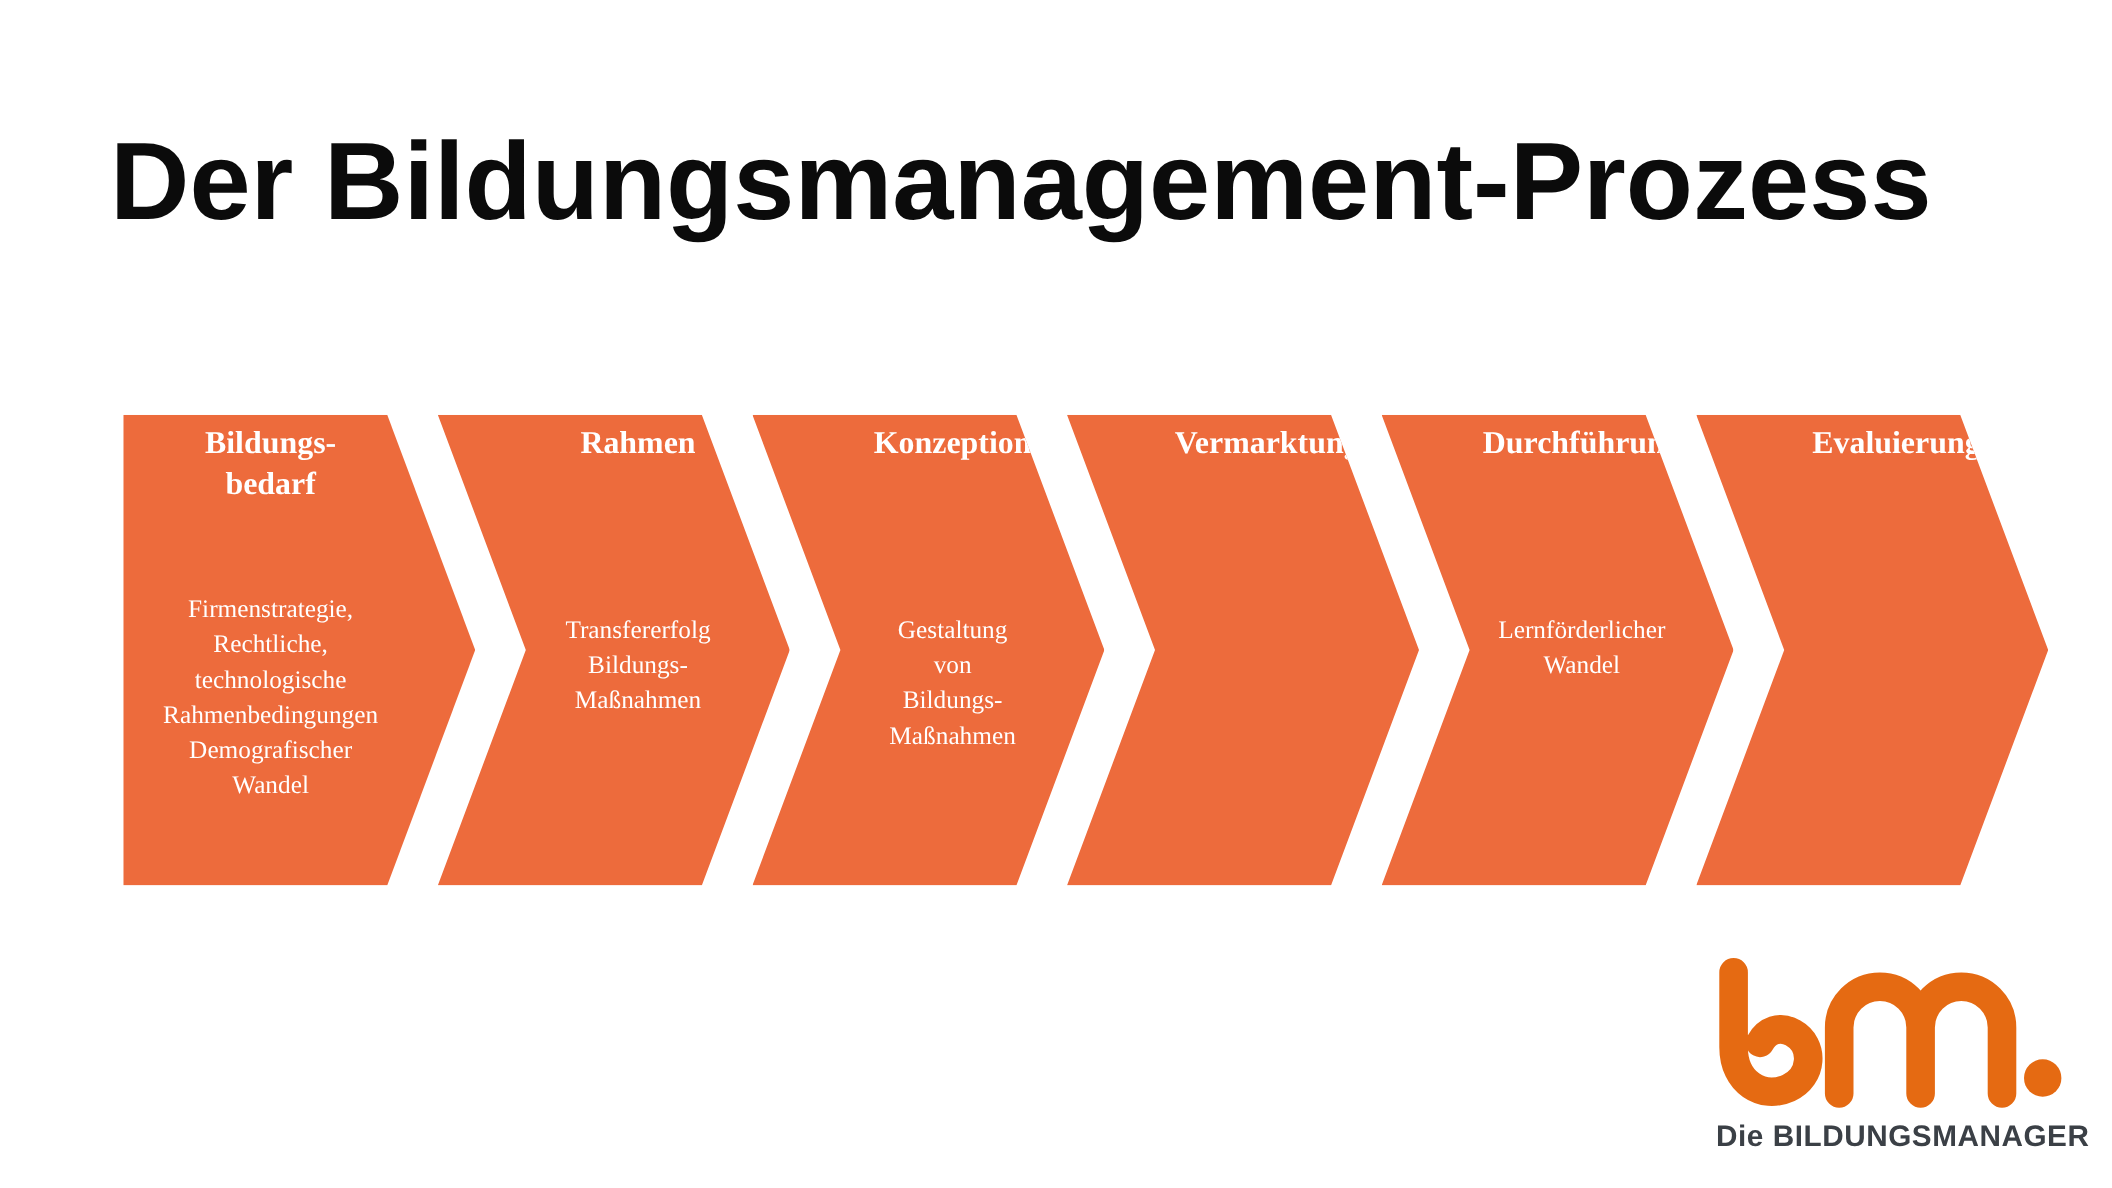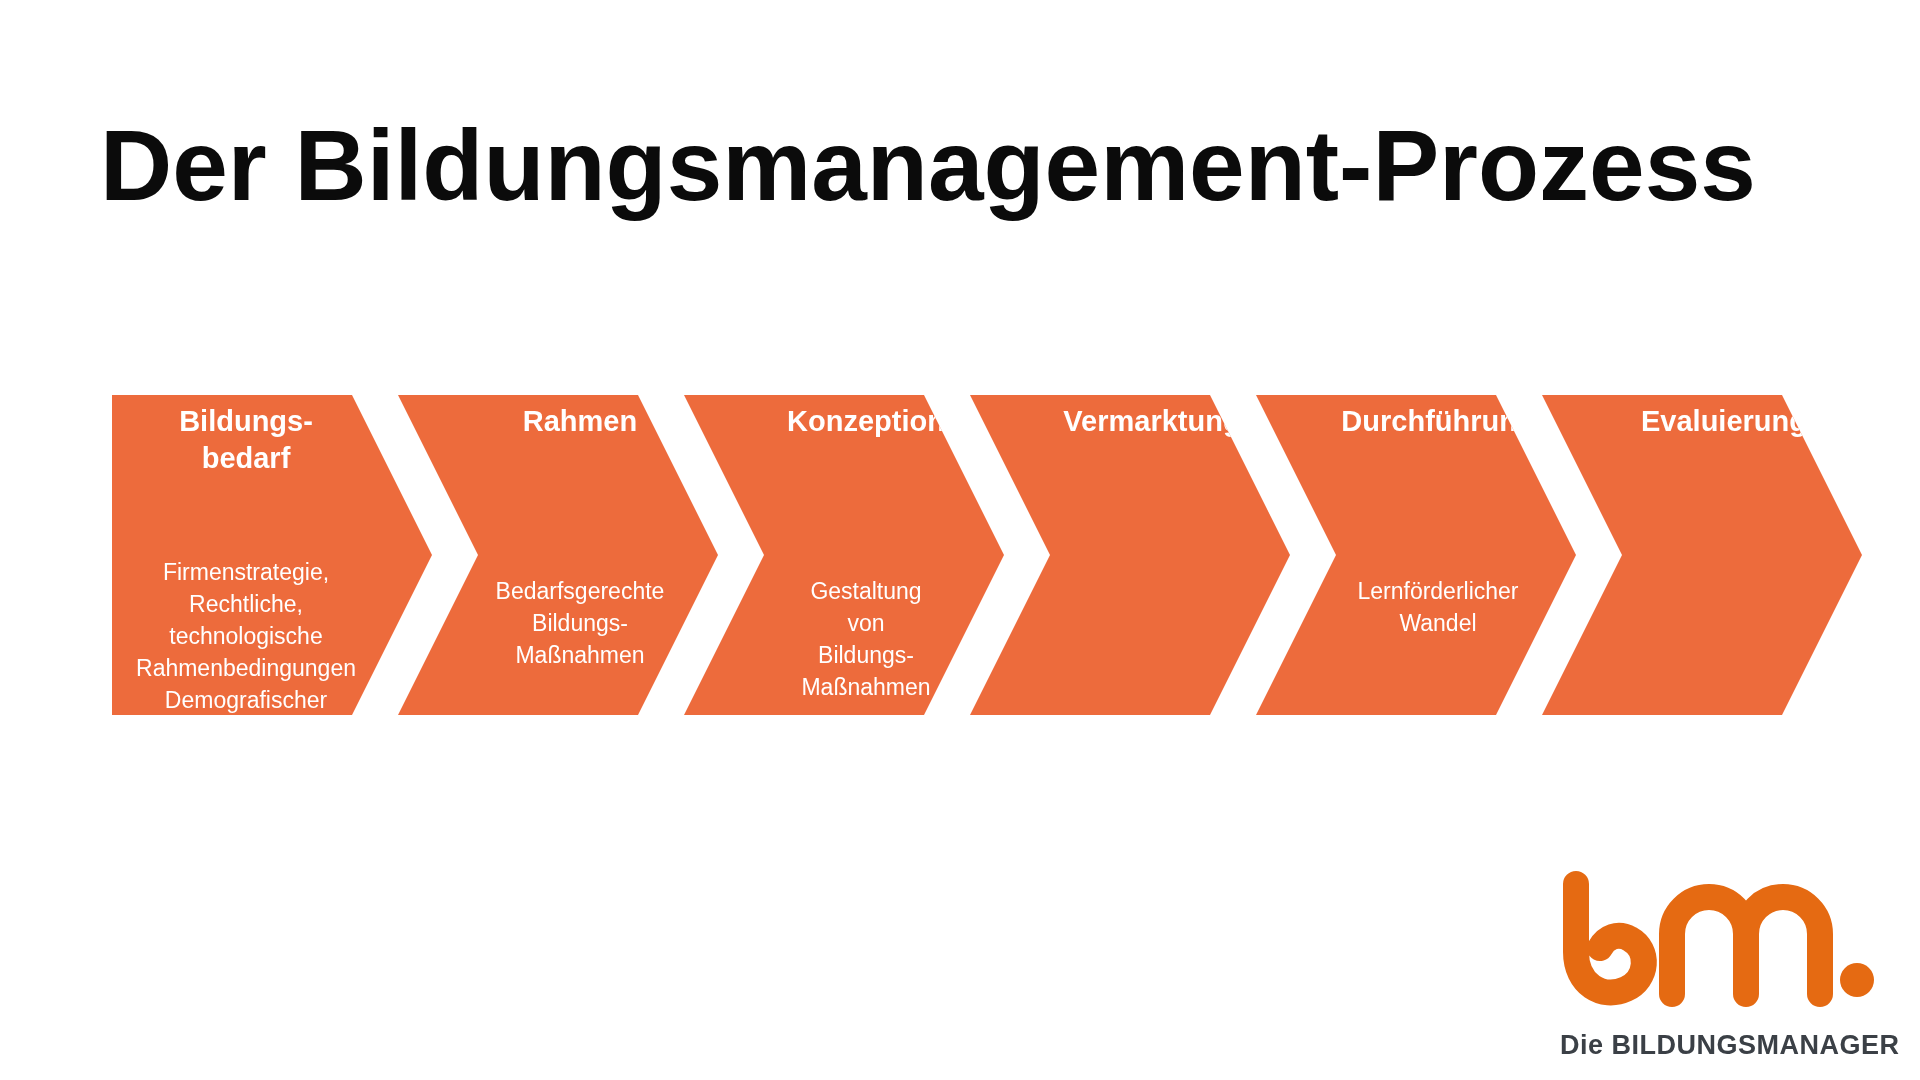--- a/index.html
+++ b/index.html
@@ -8,23 +8,24 @@
     font-family:"Liberation Sans",sans-serif;
   }
   
   .title{
     position:absolute;left:88px;top:96px;margin:12px;
     font-size:100px;font-weight:700;letter-spacing:0px;color:var(--title-black,#0b0b0b);
     white-space:nowrap;
   }
   
   .chev{
-    position:absolute;top:395px;width:320px;height:320px;
+    position:absolute;top:377px;width:320px;height:428px;
     background:var(--orange,#ED6B3C);
     clip-path:polygon(0% 0%,75% 0%,100% 50%,75% 100%,0% 100%,25% 50%);
+    font-family:Liberation Serif, serif;
   }
   .chev.first{clip-path:polygon(0% 0%,75% 0%,100% 50%,75% 100%,0% 100%);}
   .chev:nth-child(1){left:112px;}
   .chev:nth-child(2){left:398px;}
   .chev:nth-child(3){left:684px;}
   .chev:nth-child(4){left:970px;}
   .chev:nth-child(5){left:1256px;}
   .chev:nth-child(6){left:1542px;}
   .chev .head{
     position:absolute;top:8px;left:84px;right:40px;
@@ -35,21 +36,21 @@
     position:absolute;top:180px;left:84px;right:40px;
     color:#fff;font-weight:400;font-size:23px;line-height:32px;
     text-align:center;white-space:pre-line;
   }
   .chev.first .head{left:10px;right:62px;}
   .chev.first .body{top:137px;left:10px;right:62px;margin-top:24px;}
   
   .logo{position:absolute;left:1560px;top:870px;width:320px;height:190px;}
   .logo svg{display:block;}
   .logo .tagline{
-    margin-top:20px;text-align:right;
+    margin-top:8px;text-align:right;
     font-size:27px;font-weight:700;letter-spacing:0.5px;
     color:var(--tagline-gray,#3B4046);white-space:nowrap;
   }
 </style>
 </head>
 <body>
 
 <div class="stage">
 
   <h1 class="title">Der Bildungsmanagement-Prozess</h1>
@@ -60,21 +61,21 @@
 bedarf</div>
       <div class="body">Firmenstrategie,
 Rechtliche,
 technologische
 Rahmenbedingungen
 Demografischer
 Wandel</div>
     </div>
     <div class="chev">
       <div class="head">Rahmen</div>
-      <div class="body">Bedarfsgerechte
+      <div class="body">Transfererfolg
 Bildungs-
 Maßnahmen</div>
     </div>
     <div class="chev">
       <div class="head">Konzeption</div>
       <div class="body">Gestaltung
 von
 Bildungs-
 Maßnahmen</div>
     </div>

